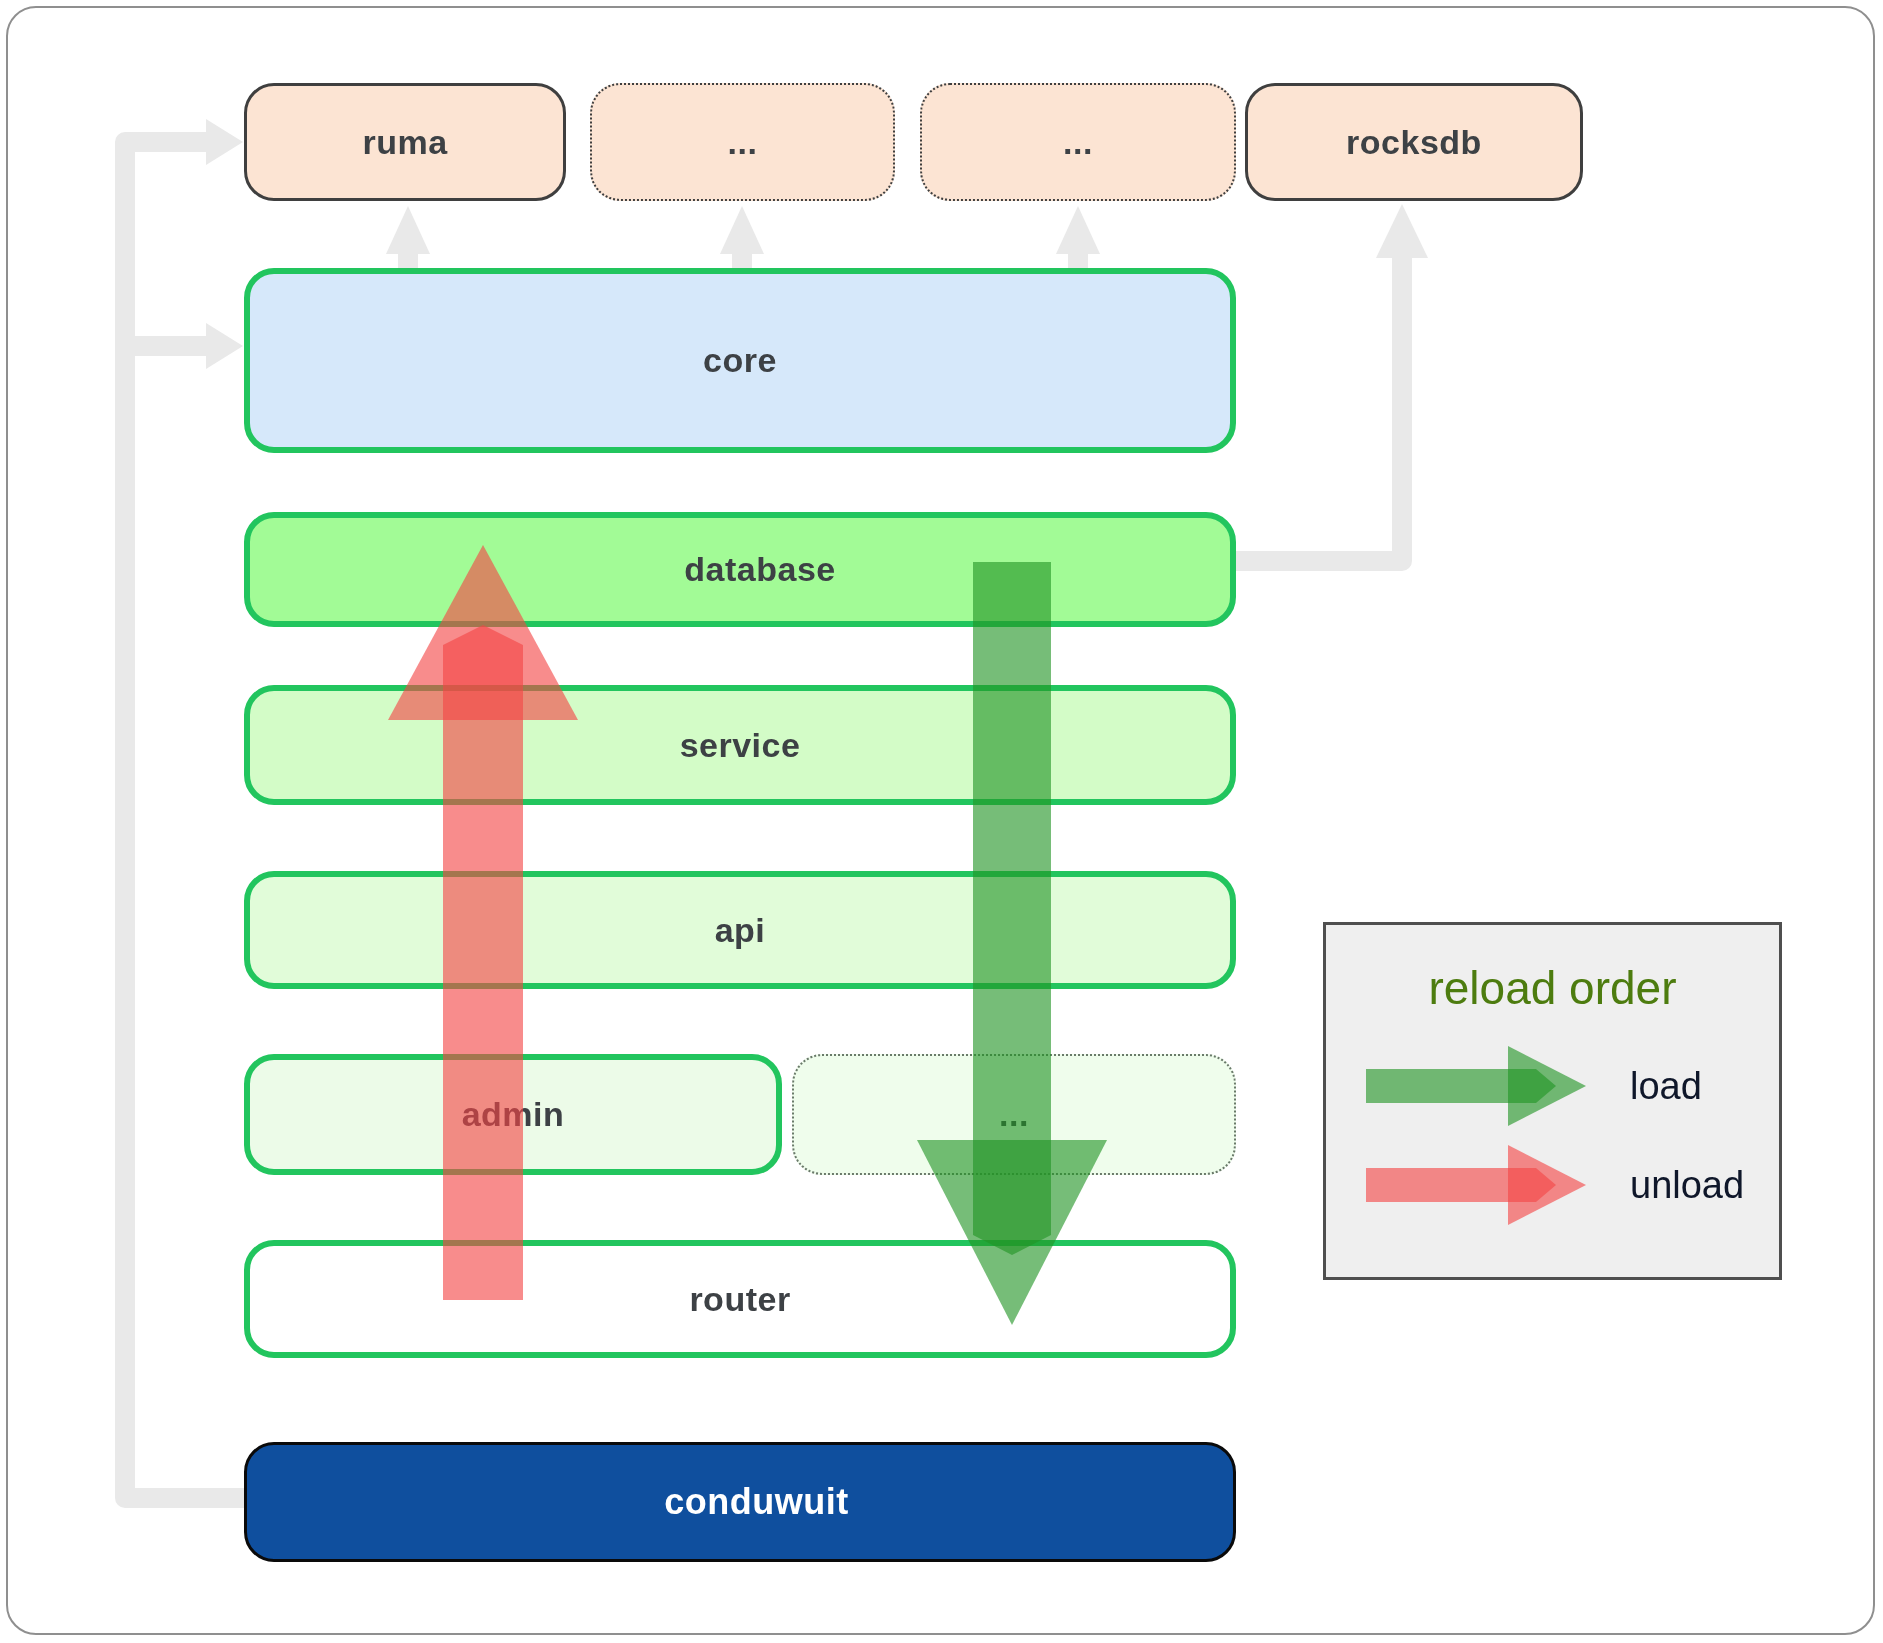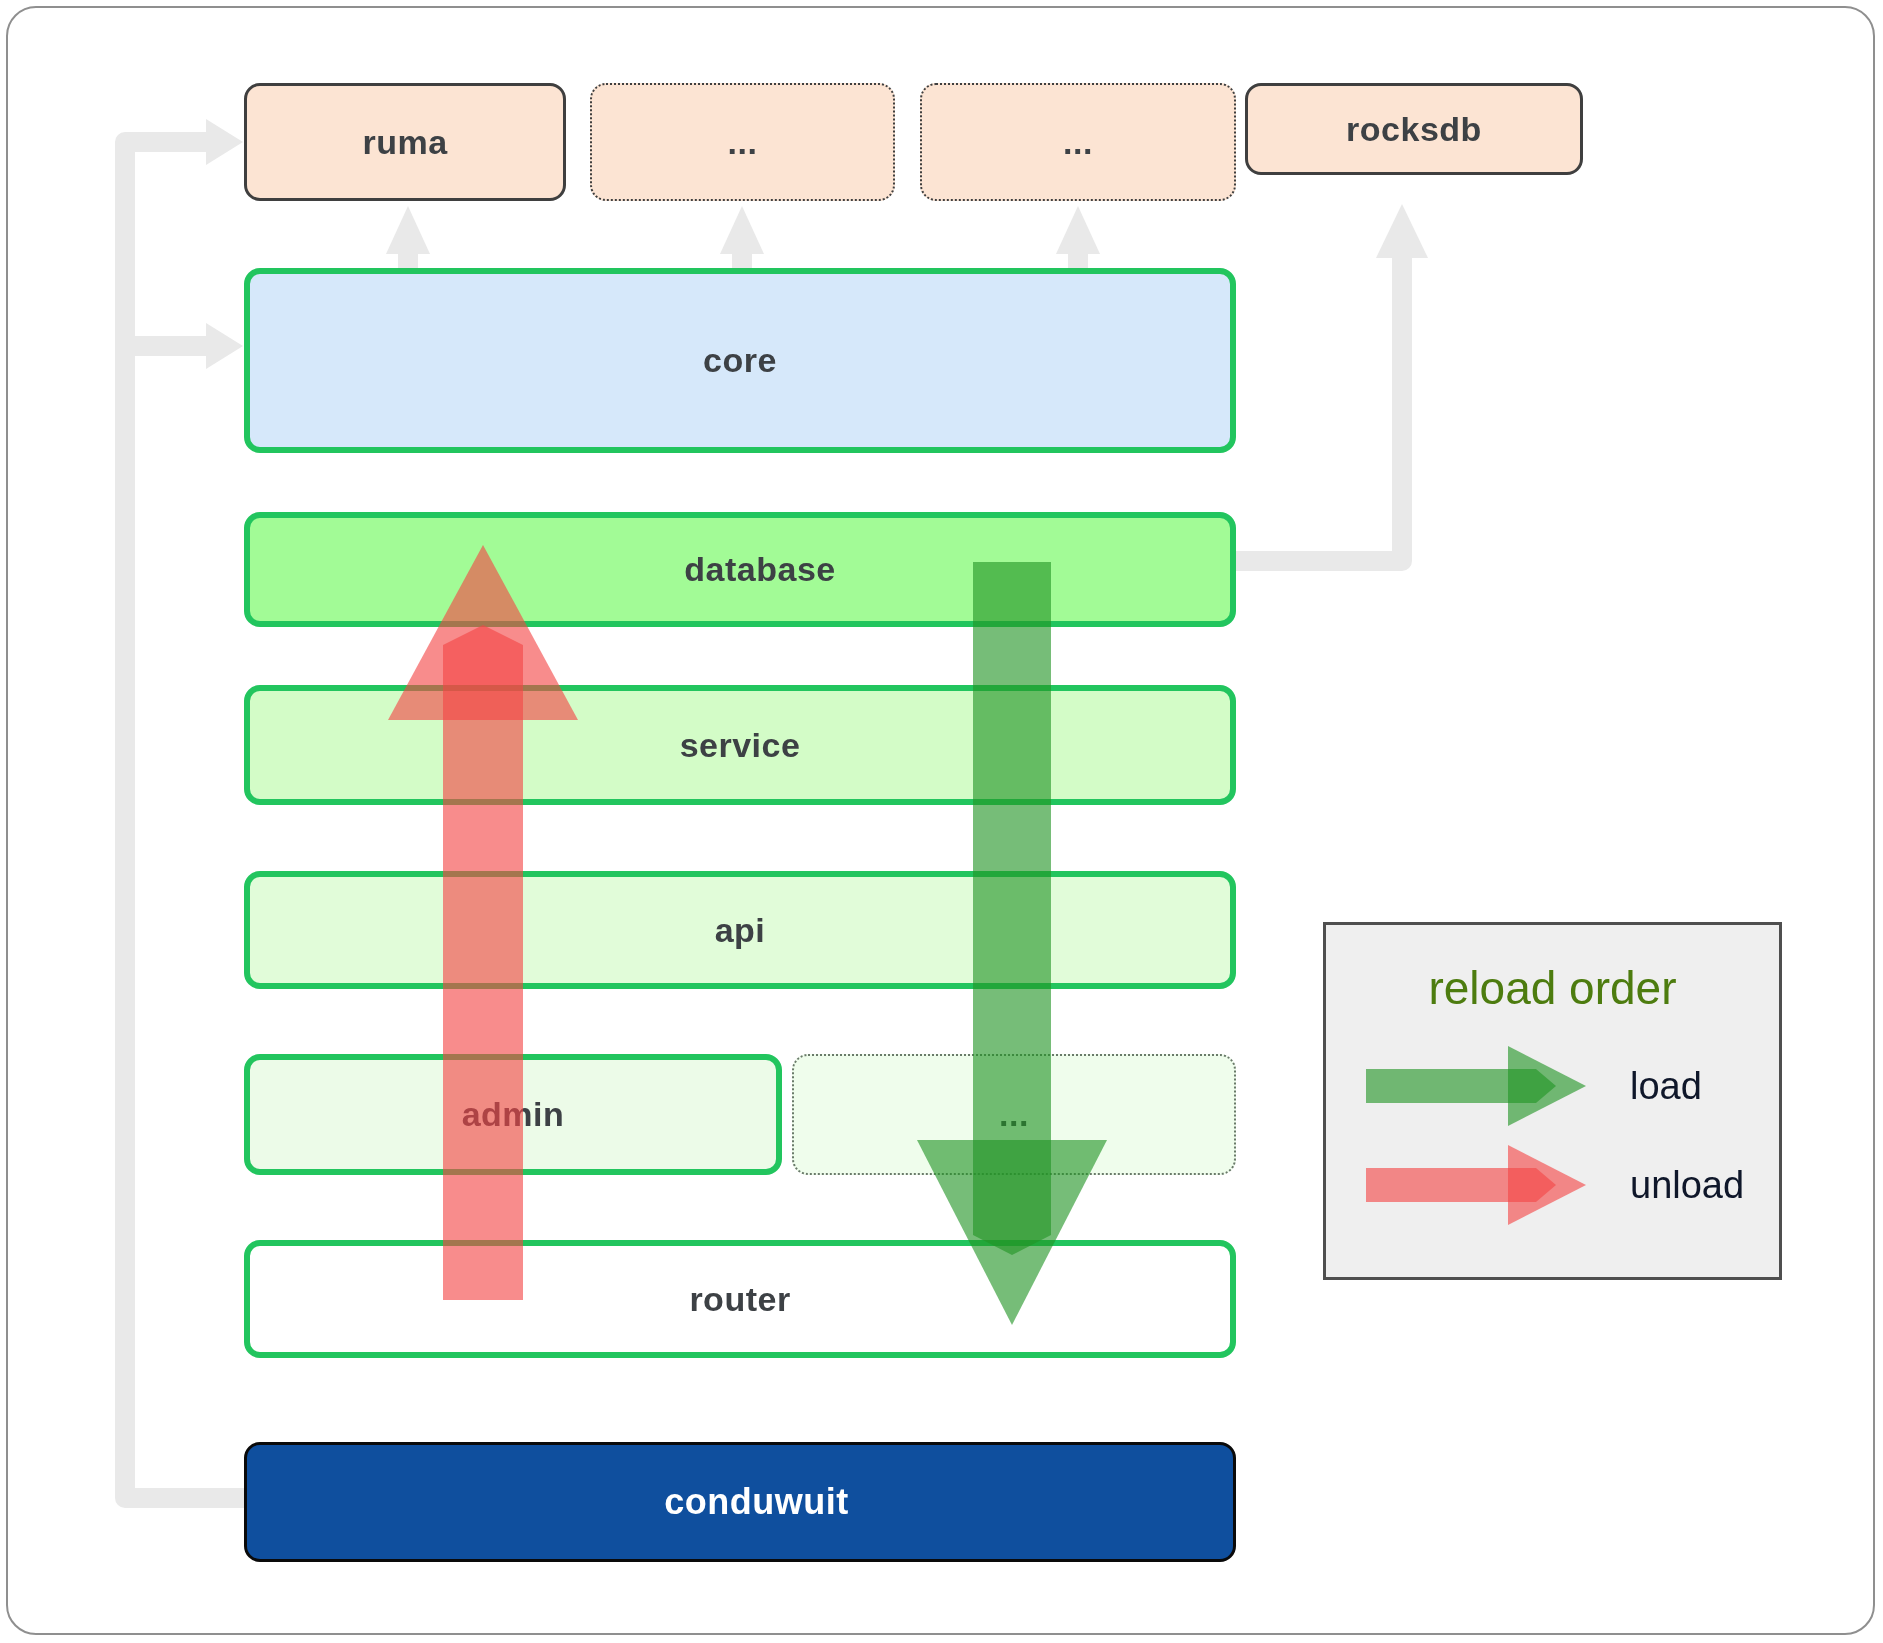--- a/index.html
+++ b/index.html
@@ -3,21 +3,21 @@
 <meta charset="utf-8">
 <style>
   html,body{margin:0;padding:0;background:#fff;}
   body{font-family:"Liberation Sans","DejaVu Sans",sans-serif;}
   #stage{position:relative;width:1883px;height:1643px;background:#fff;overflow:hidden;}
   #outer-frame{position:absolute;left:6px;top:6px;right:8px;bottom:8px;
     border:2px solid #8f8f8f;border-radius:30px;}
   svg.layer{position:absolute;left:0;top:0;}
   #connector-layer{z-index:1;}
   .node{position:absolute;display:flex;align-items:center;justify-content:center;
-    box-sizing:border-box;border-radius:16px;z-index:2;
+    box-sizing:border-box;border-radius:30px;z-index:2;
     font-size:34px;font-weight:600;color:#3d4145;letter-spacing:.5px;}
   .node.solid-dark{border:3px solid #3f3f3f;}
   .node.dotted{border:2px dotted #3f3f3f;}
   .node.plain{border:6px solid #22c55e;}
   .peach{background:var(--c-peach,#fce4d3);}
   #node-core{background:var(--c-core_blue,#d6e8fa);}
   #node-database{background:var(--c-database_green,#a2fb96);}
   #node-service{background:var(--c-service_green,#d3fcc7);}
   #node-api{background:var(--c-api_green,#e1fcd9);}
   #node-admin{background:var(--c-admin_green,#ecfbe8);}
@@ -68,21 +68,21 @@
 
   <div class="node solid-dark peach" id="node-ruma" style="left:244px;top:83px;width:322px;height:118px;">
     <span>ruma</span>
   </div>
   <div class="node dotted peach" style="left:590px;top:83px;width:305px;height:118px;">
     <span>...</span>
   </div>
   <div class="node dotted peach" style="left:920px;top:83px;width:316px;height:118px;">
     <span>...</span>
   </div>
-  <div class="node solid-dark peach" style="left:1245px;top:83px;width:338px;height:92px;">
+  <div class="node solid-dark peach" style="left:1245px;top:83px;width:338px;height:118px;">
     <span>rocksdb</span>
   </div>
 
   <div class="node plain" id="node-core" style="left:244px;top:268px;width:992px;height:185px;">
     <span>core</span>
   </div>
   <div class="node plain" id="node-database" style="left:244px;top:512px;width:992px;height:115px;padding-left:40px;">
     <span>database</span>
   </div>
   <div class="node plain" id="node-service" style="left:244px;top:685px;width:992px;height:120px;">

